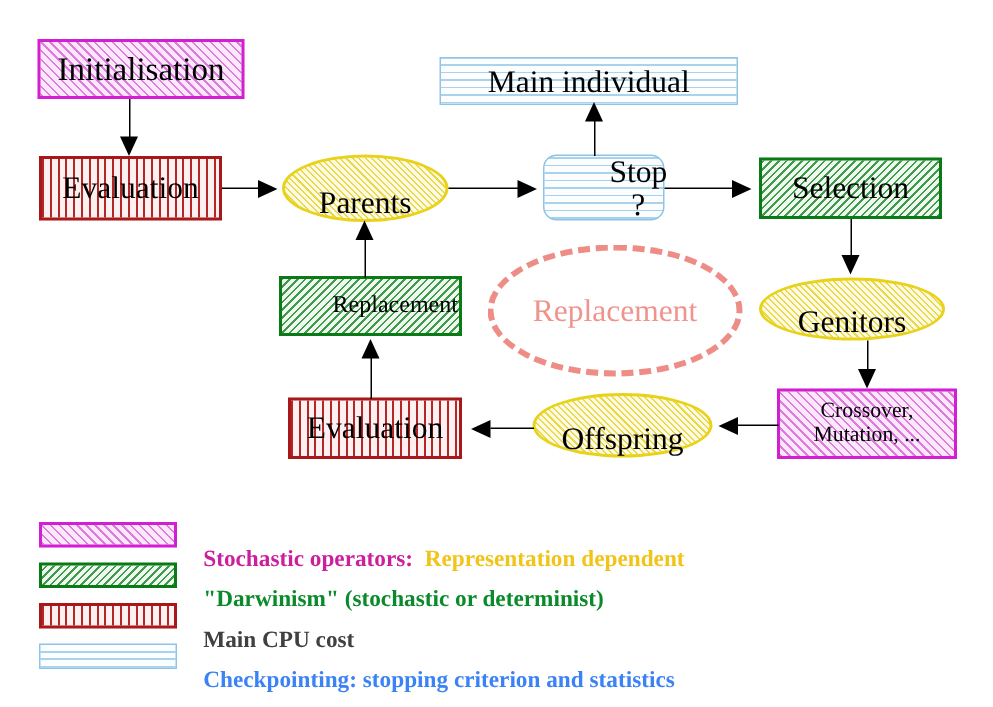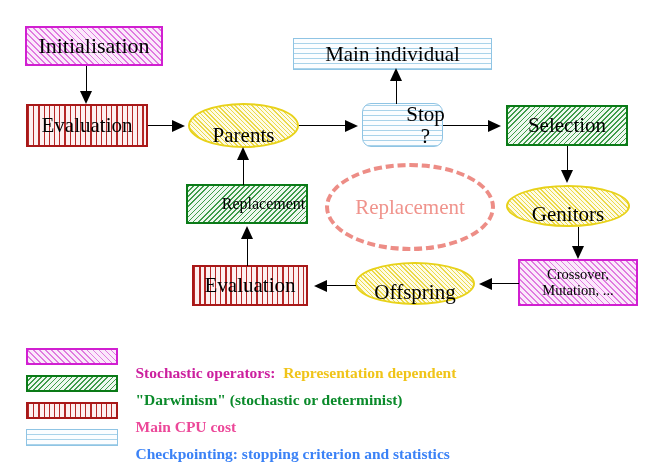--- a/index.html
+++ b/index.html
@@ -229,21 +229,21 @@
     <span style="color:#cc1f9e;">Stochastic operators:</span><span style="color:#f0c419;">  Representation dependent</span>
   </div>
 
   <div class="legend-swatch pat-green" style="left:26px; top:375px;"></div>
   <div class="legend-text" style="top:373px;">
     <span style="color:#0a8a2a;">"Darwinism" (stochastic or determinist)</span>
   </div>
 
   <div class="legend-swatch pat-red" style="left:26px; top:402px;"></div>
   <div class="legend-text" style="top:400px;">
-    <span style="color:#ec4899;">Main CPU cost</span>
+    <span style="color:#404040;">Main CPU cost</span>
   </div>
 
   <div class="legend-swatch pat-blue" style="left:26px; top:429px;"></div>
   <div class="legend-text" style="top:427px;">
     <span style="color:#3b82f6;">Checkpointing: stopping criterion and statistics</span>
   </div>
 
 </div>
 
 </body></html>

